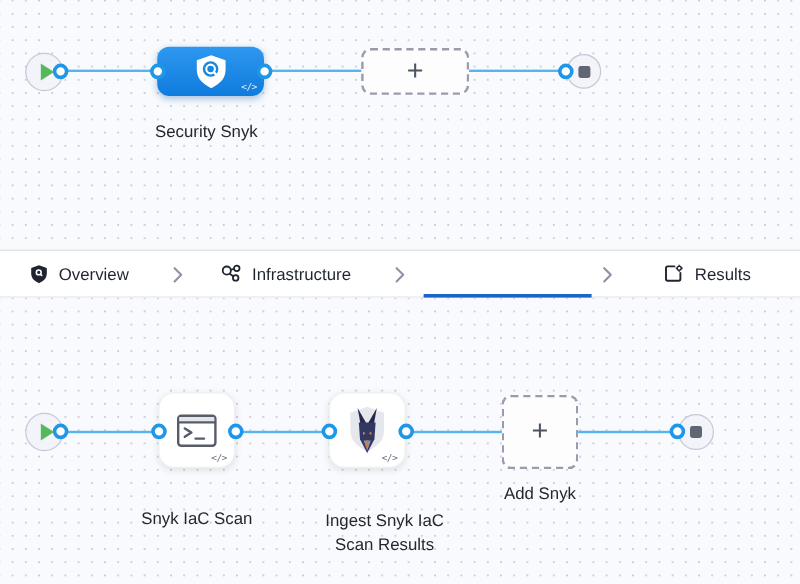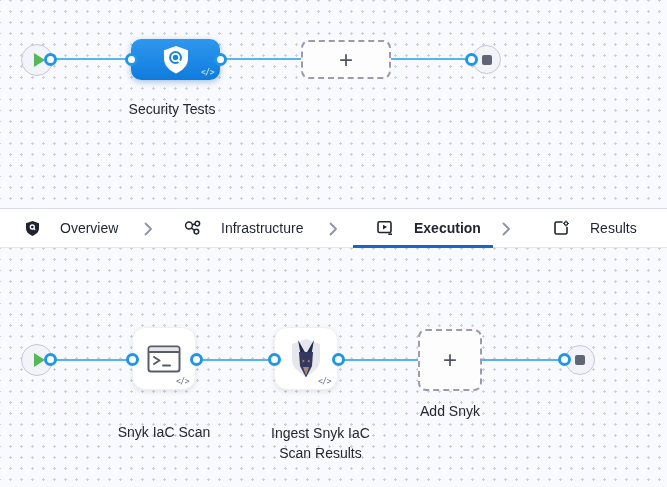--- a/index.html
+++ b/index.html
@@ -69,21 +69,21 @@
     line-height:1.4; z-index:2;
   }
 
   .tabbar {
     position:absolute; left:0; top:208px; width:667px; height:40px;
     background:#ffffff; border-top:1px solid #d9dce3; border-bottom:1px solid #e3e6ec;
     z-index:5;
   }
   .tab {
     position:absolute; top:0; height:100%;
-    display:flex; align-items:center; gap:20px;
+    display:flex; align-items:center; gap:9px;
     font-size:14px; color:#1f2430; cursor:pointer; white-space:nowrap;
   }
   .tab.active { font-weight:bold; }
   .tab-chevron { position:absolute; top:13px; }
   .tab-underline {
     position:absolute; left:353px; bottom:-1px; width:140px; height:3px;
     background:#1b65c9;
   }
 </style>
 </head>
@@ -114,21 +114,21 @@
 
     <div class="add-node" style="left:301px; top:40px; width:90px; height:39px;">
       <span class="plus">+</span>
     </div>
 
     <div class="ring" style="left:465px; top:53px;"></div>
     <div class="node-end" style="left:472px; top:45px; width:29px; height:29px;">
       <div class="stop-sq"></div>
     </div>
 
-    <div class="node-label" style="left:107px; top:100px; width:130px;">Security Tests</div>
+    <div class="node-label" style="left:107px; top:100px; width:130px;">Security Snyk</div>
   </div>
 
   <div class="tabbar">
 
     <div class="tab" style="left:25px;">
       <svg width="15" height="17" viewBox="0 0 15 17">
         <path d="M7.5 1 L14 3.3 V8 c0 4.2-2.9 6.3-6.5 8 C3.9 14.3 1 12.2 1 8 V3.3 Z" fill="#20242f"></path>
         <circle cx="7.3" cy="7" r="2" fill="none" stroke="#ffffff" stroke-width="1.3"></circle>
         <line x1="8.7" y1="8.5" x2="9.8" y2="9.6" stroke="#ffffff" stroke-width="1.3" stroke-linecap="round"></line>
       </svg>
@@ -151,28 +151,20 @@
       </svg>
       <span>Infrastructure</span>
     </div>
 
     <div class="tab-chevron" style="left:329px;">
       <svg width="9" height="14" viewBox="0 0 9 14">
           <polyline points="1.5,1.5 7,7 1.5,12.5" fill="none" stroke="#8d93a5" stroke-width="1.8" stroke-linecap="round" stroke-linejoin="round"></polyline>
         </svg>
     </div>
 
-    <div class="tab active" style="left:377px;">
-      <svg width="17" height="16" viewBox="0 0 17 16">
-        <rect x="1" y="1.8" width="13" height="10.7" rx="1.5" fill="none" stroke="#20242f" stroke-width="1.6"></rect>
-        <path d="M6 4.8 L10 7.1 L6 9.4 Z" fill="#20242f"></path>
-        <line x1="11.3" y1="14.2" x2="15" y2="14.2" stroke="#20242f" stroke-width="1.6"></line>
-      </svg>
-      <span>Execution</span>
-    </div>
 
     <div class="tab-chevron" style="left:502px;">
       <svg width="9" height="14" viewBox="0 0 9 14">
           <polyline points="1.5,1.5 7,7 1.5,12.5" fill="none" stroke="#8d93a5" stroke-width="1.8" stroke-linecap="round" stroke-linejoin="round"></polyline>
         </svg>
     </div>
 
     <div class="tab" style="left:553px;">
       <svg width="17" height="16" viewBox="0 0 17 16">
         <path d="M14 7.5 v5.1 c0 .8-.6 1.4-1.4 1.4 H3.4 c-.8 0-1.4-.6-1.4-1.4 V3.4 c0-.8 .6-1.4 1.4-1.4 H9" fill="none" stroke="#20242f" stroke-width="1.6" stroke-linecap="round"></path>

